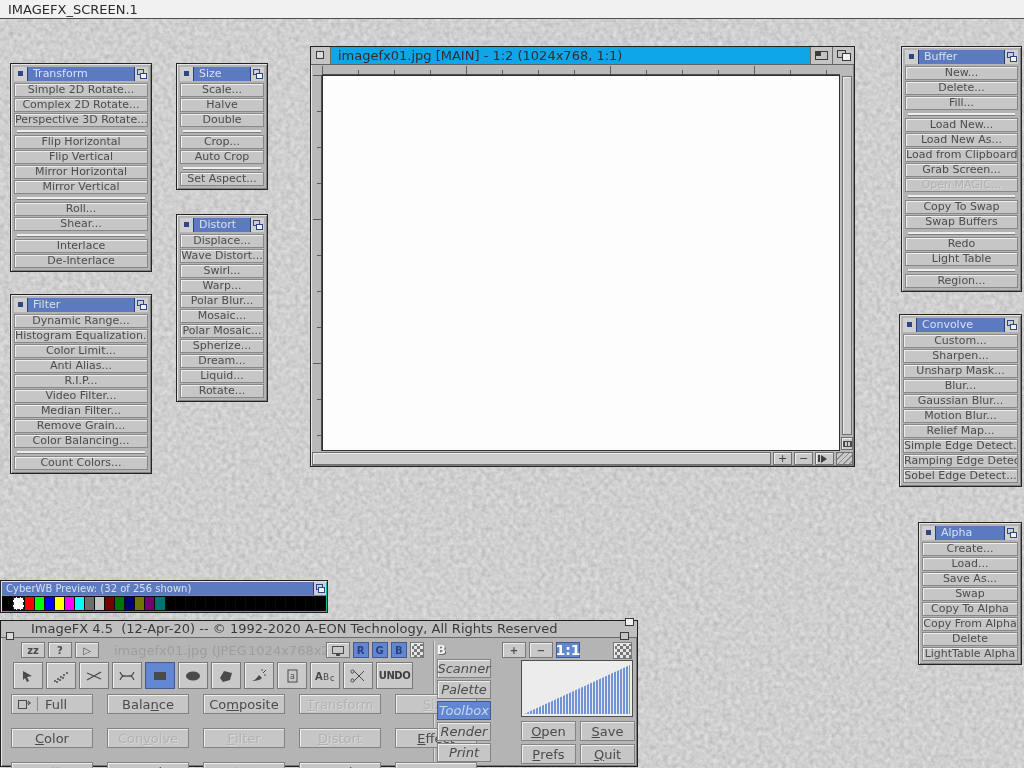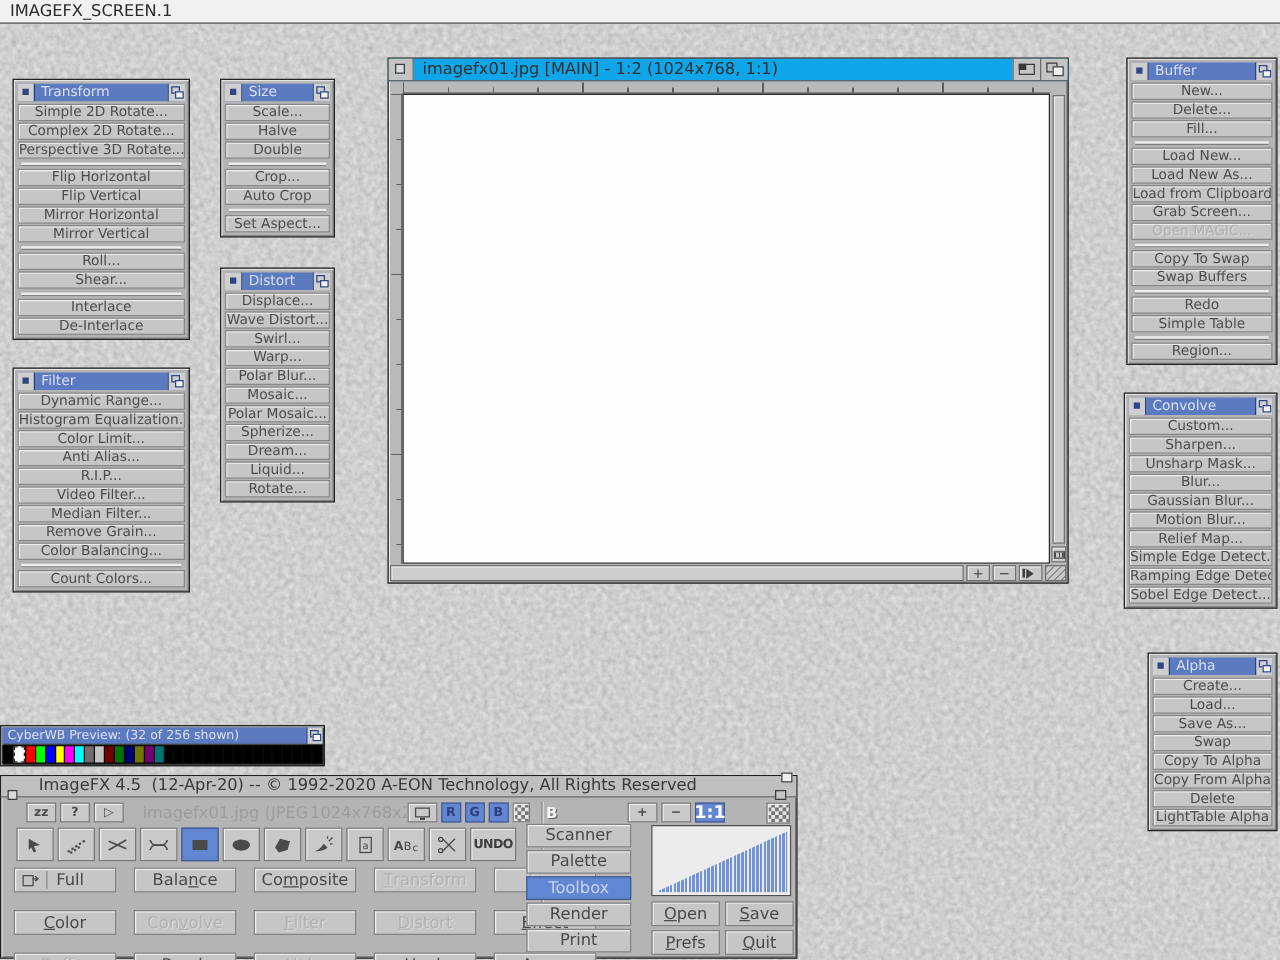--- a/index.html
+++ b/index.html
@@ -70,21 +70,21 @@
   .mbot { height:15px; display:flex; align-items:stretch; padding:1px; gap:2px; }
   .htrack { flex:1; background:#cdcdcd; border:1px solid #6f6f6f; box-shadow:inset 1px 1px 0 #ececec; }
   .mbot .sqbtn { width:19px; }
   .pan-ico { display:flex; align-items:center; }
   .pan-ico .bar { width:2px; height:7px; background:#3f3f3f; }
   .pan-ico .tri { width:0; height:0; border:4px solid transparent; border-left:6px solid #3f3f3f; margin-left:1px; }
   .resize-corner { width:17px; background-color:#c9c9c9; border:1px solid #6f6f6f;
     background-image:repeating-linear-gradient(135deg,#8e8e8e 0 1px,transparent 1px 4px); }
 
   
-  .cwin { position:absolute; left:0; top:580px; width:260px; height:33px; background:#404040;
+  .cwin { position:absolute; left:0; top:580px; width:328px; height:33px; background:#14b8a6;
     border:1px solid #222; box-shadow:inset 1px 1px 0 #e2e2e2; z-index:3; padding:1px; }
   .ctitle { height:13px; background:#5b7abf; display:flex; align-items:stretch; }
   .ctxt { flex:1; font-size:10px; line-height:13px; color:#dae0f1; padding-left:4px; overflow:hidden; }
   .cdepth { width:13px; }
   .cswatches { height:15px; margin-top:1px; display:flex; gap:1px; background:#0a0a0a; border:1px solid #0a0a0a; }
   .swatch { flex:1; }
   .swatch.sel { border:1px dashed #222; }
 
   
   .twin { position:absolute; left:0; top:620px; width:638px; height:147px; background:#b4b4b4;
@@ -116,21 +116,21 @@
     box-shadow:inset 1px 1px 0 #efefef; display:flex; align-items:center; justify-content:center; }
   .tsel { background:#6287d2; box-shadow:none; border-color:#44588f; }
   .undo { width:37px; font-size:10px; font-weight:bold; color:#3f3f3f; letter-spacing:-0.5px; }
   .tgrid { position:absolute; left:10px; top:73px; display:grid; grid-template-columns:repeat(5,82px); gap:14px; }
   .gbtn { height:20px; background:#c6c6c6; border:1px solid #828282; box-shadow:inset 1px 1px 0 #eee;
     font-size:13px; color:#4a4a4a; display:flex; align-items:center; justify-content:center; }
   .gbtn.ghost { color:#b2b2b2; text-shadow:1px 1px 0 #d8d8d8; }
   .gbtn.full { justify-content:flex-start; padding-left:5px; }
   .full-ico { display:flex; align-items:center; padding-right:5px; margin-right:7px;
     border-right:1px solid #8a8a8a; height:14px; }
-  .tside { position:absolute; left:420px; top:38px; width:84px; display:flex; flex-direction:column; gap:2px; }
+  .tside { position:absolute; left:436px; top:38px; width:54px; display:flex; flex-direction:column; gap:2px;font-style:italic; }
   .sidebtn { height:19px; background:#c6c6c6; border:1px solid #828282; box-shadow:inset 1px 1px 0 #eee;
     font-size:13px; color:#4a4a4a; display:flex; align-items:center; justify-content:center; }
   .ssel { background:#6287d2; color:#c9d4ec; box-shadow:none; border-color:#44588f; }
   .histo { position:absolute; left:520px; top:39px; width:112px; height:57px; background:#ececec; border:1px solid #4f4f4f; }
   .histo-bars { position:absolute; left:2px; right:2px; top:2px; bottom:2px;
     background:repeating-linear-gradient(90deg,#7292d8 0 2px,#ececec 2px 3px);
     clip-path:polygon(0 100%,100% 4%,100% 100%); }
   .tfiles { position:absolute; left:520px; top:100px; display:grid; grid-template-columns:55px 55px; gap:3px 4px; }
   .fbtn { height:20px; background:#c6c6c6; border:1px solid #828282; box-shadow:inset 1px 1px 0 #eee;
     font-size:13px; color:#4a4a4a; display:flex; align-items:center; justify-content:center; }
@@ -278,21 +278,21 @@
         <div class="pbtn">Load New...</div>
         <div class="pbtn">Load New As...</div>
         <div class="pbtn">Load from Clipboard</div>
         <div class="pbtn">Grab Screen...</div>
         <div class="pbtn ghost">Open MAGIC...</div>
         <div class="psep"></div>
         <div class="pbtn">Copy To Swap</div>
         <div class="pbtn">Swap Buffers</div>
         <div class="psep"></div>
         <div class="pbtn">Redo</div>
-        <div class="pbtn">Simple Table</div>
+        <div class="pbtn">Light Table</div>
         <div class="psep"></div>
         <div class="pbtn">Region...</div>
       </div>
     </div>
     <div class="pwin" style="left: 899px; top: 314px; width: 123px;">
       <div class="ptitle">
         <span class="pgad pclose">
           <i></i>
         </span>
         <span class="ptxt pre">Convolve</span>

